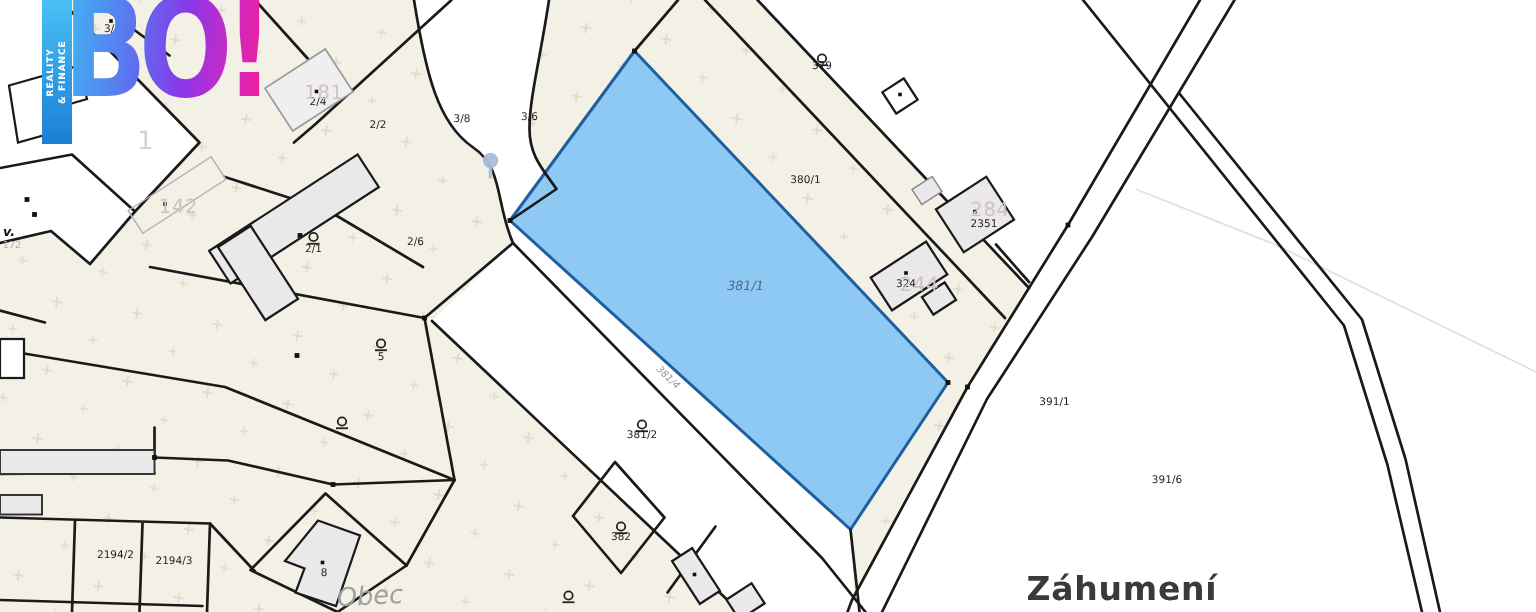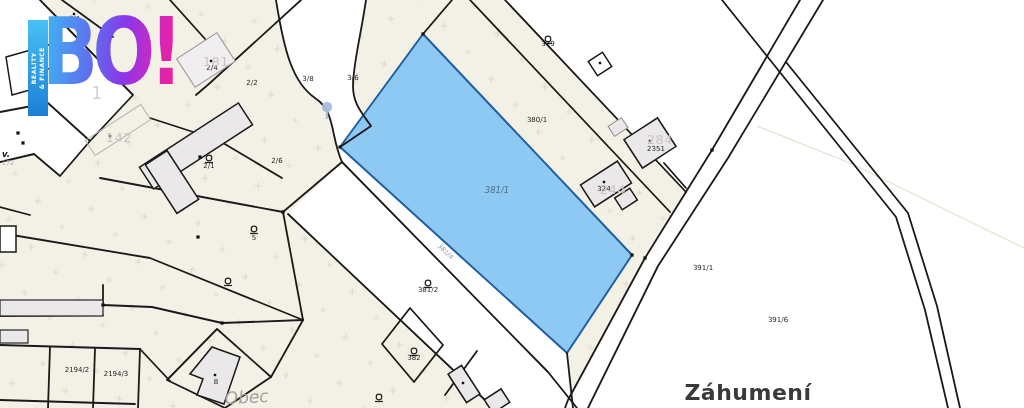--- a/index.html
+++ b/index.html
@@ -1,20 +1,20 @@
 <!DOCTYPE html>
 <html><head>
 <meta charset="utf-8">
 <style>
   html,body{margin:0;padding:0;background:#fff;overflow:hidden;}
   #stage{position:relative;width:1024px;height:408px;background:#ffffff;overflow:hidden;
          font-family:"DejaVu Sans",sans-serif;}
   #map-svg{position:absolute;left:0;top:0;}
   
-  #logo{position:absolute;left:0;top:0;width:190px;height:110px;pointer-events:none;margin-top:20px;}
+  #logo{position:absolute;left:0;top:0;width:190px;height:110px;pointer-events:none;}
   #logo-bar{position:absolute;left:28px;top:0;width:20px;height:96px;
             background:linear-gradient(180deg,#49c0f5 0%,#1b7fd4 100%);
             display:flex;align-items:center;justify-content:center;}
   #logo-tagline{writing-mode:vertical-rl;transform:rotate(180deg);
             color:#fff;font-size:6px;font-weight:bold;letter-spacing:.6px;
             line-height:8px;white-space:pre;text-align:center;}
   #logo-text{position:absolute;left:42px;top:-17px;margin:0;
             font-size:92px;font-weight:800;letter-spacing:-7px;line-height:100px;
             transform:scaleX(.8);transform-origin:left top;
             background:linear-gradient(97deg,#41b2f2 4%,#5f6def 38%,#8b36e8 60%,#c62bc6 79%,#f01f9c 96%);

